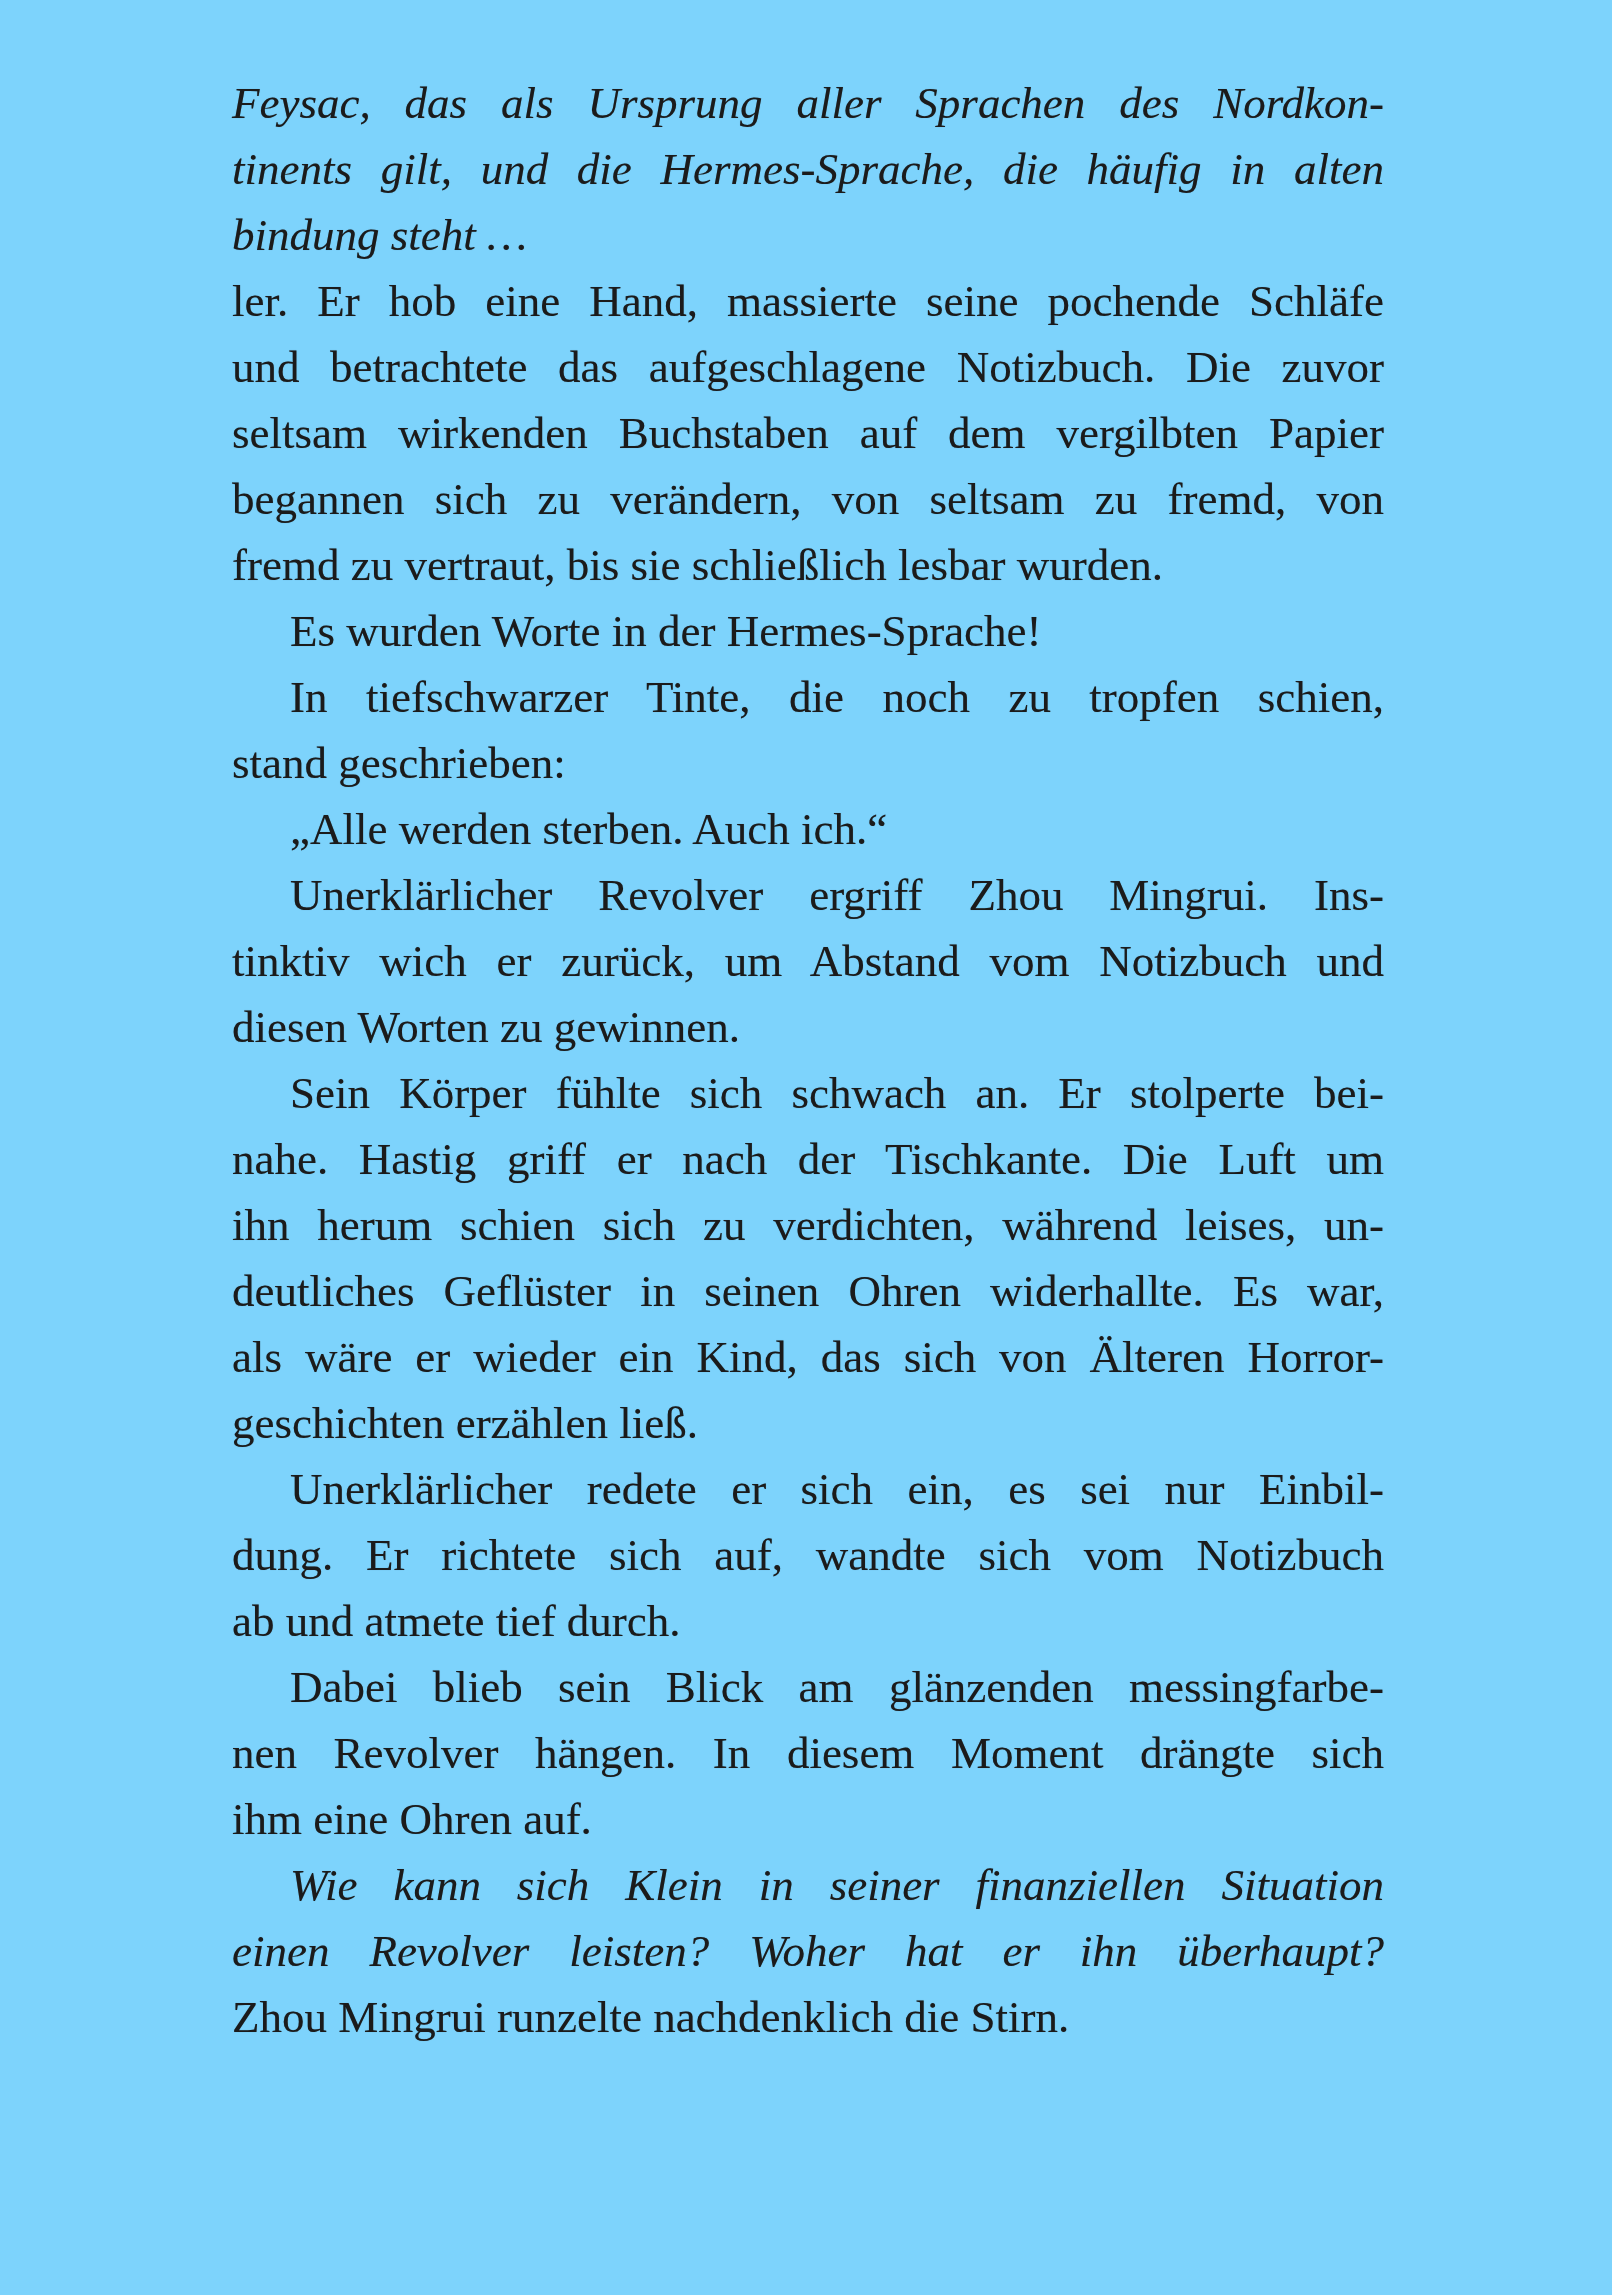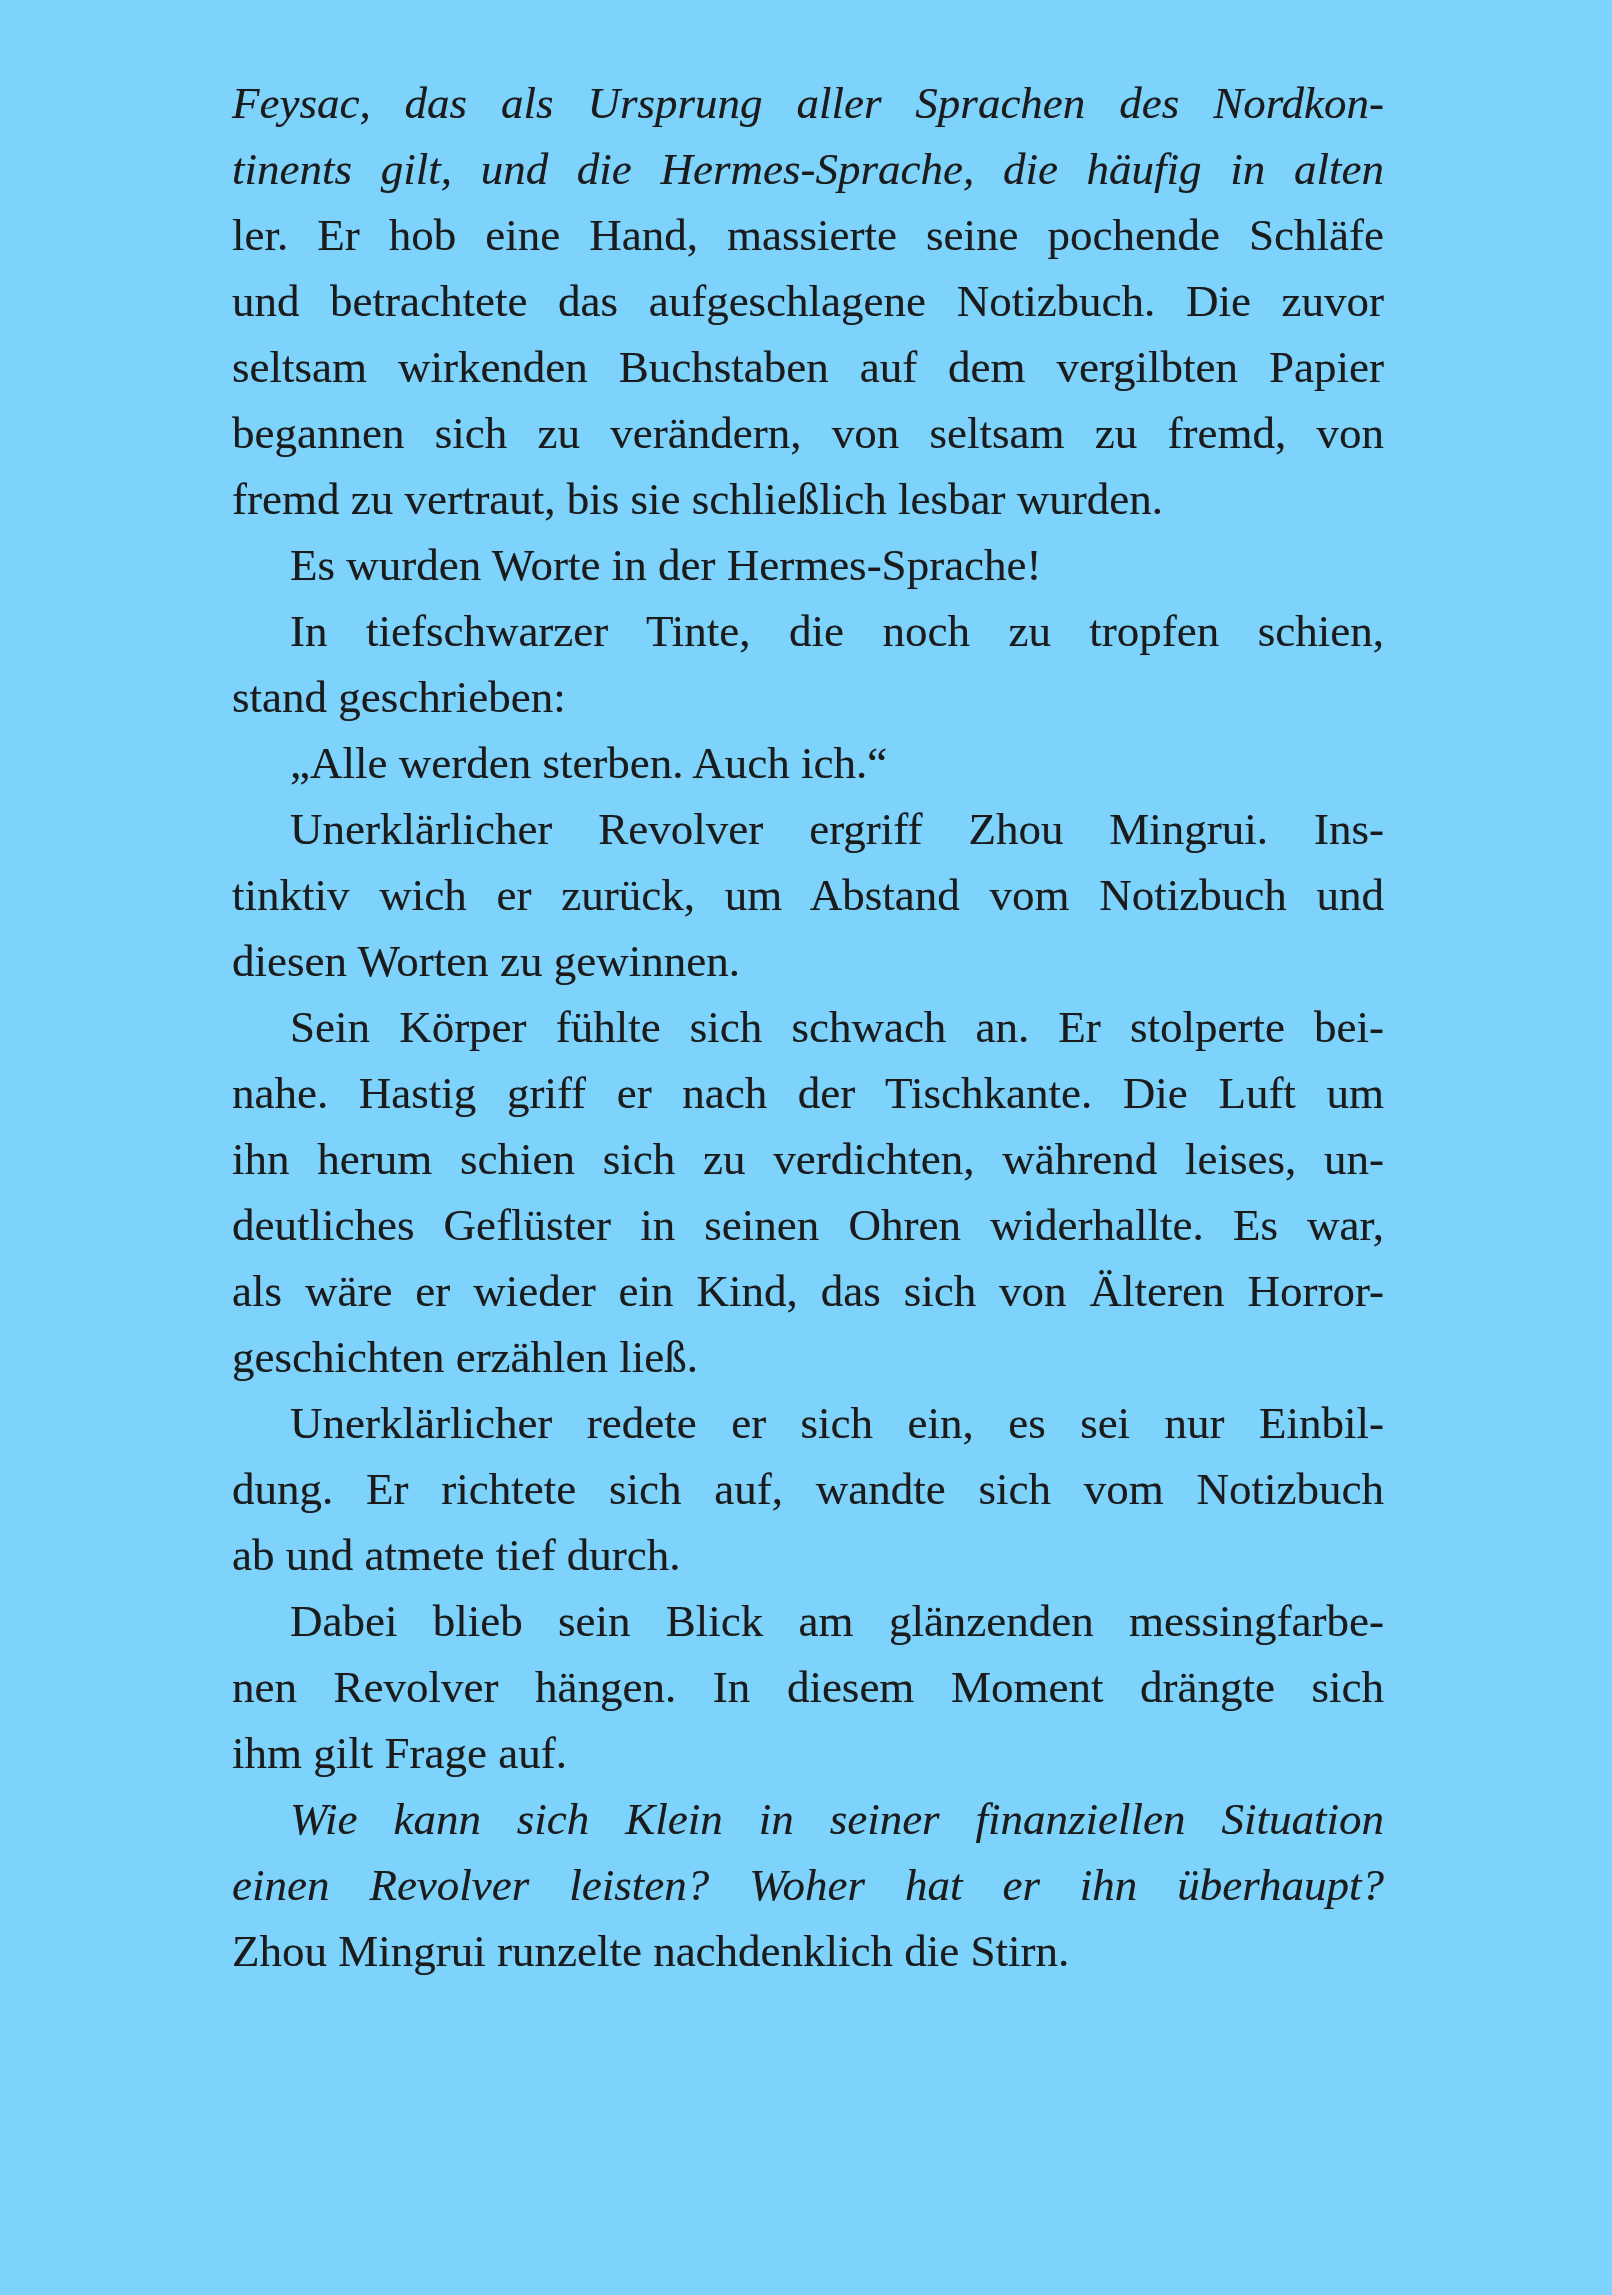--- a/index.html
+++ b/index.html
@@ -44,20 +44,21 @@
   .it { font-style: italic; }
   .rm { font-style: normal; }
 </style>
 </head>
 <body>
 
 <div class="page">
   <div class="text-block">
       <div class="line just"><span class="it">Feysac, das als Ursprung aller Sprachen des Nordkon-</span></div>
       <div class="line just"><span class="it">tinents gilt, und die Hermes-Sprache, die häufig in alten</span></div>
+      <div class="line"><span class="it">bindung steht …</span></div>
       <div class="line just"><span class="rm">ler. Er hob eine Hand, massierte seine pochende Schläfe</span></div>
       <div class="line just"><span class="rm">und betrachtete das aufgeschlagene Notizbuch. Die zuvor</span></div>
       <div class="line just"><span class="rm">seltsam wirkenden Buchstaben auf dem vergilbten Papier</span></div>
       <div class="line just"><span class="rm">begannen sich zu verändern, von seltsam zu fremd, von</span></div>
       <div class="line"><span class="rm">fremd zu vertraut, bis sie schließlich lesbar wurden.</span></div>
       <div class="line ind"><span class="rm">Es wurden Worte in der Hermes-Sprache!</span></div>
       <div class="line just ind"><span class="rm">In tiefschwarzer Tinte, die noch zu tropfen schien,</span></div>
       <div class="line"><span class="rm">stand geschrieben:</span></div>
       <div class="line ind"><span class="rm">„Alle werden sterben. Auch ich.“</span></div>
       <div class="line just ind"><span class="rm">Unerklärlicher Revolver ergriff Zhou Mingrui. Ins-</span></div>
@@ -67,19 +68,19 @@
       <div class="line just"><span class="rm">nahe. Hastig griff er nach der Tischkante. Die Luft um</span></div>
       <div class="line just"><span class="rm">ihn herum schien sich zu verdichten, während leises, un-</span></div>
       <div class="line just"><span class="rm">deutliches Geflüster in seinen Ohren widerhallte. Es war,</span></div>
       <div class="line just"><span class="rm">als wäre er wieder ein Kind, das sich von Älteren Horror-</span></div>
       <div class="line"><span class="rm">geschichten erzählen ließ.</span></div>
       <div class="line just ind"><span class="rm">Unerklärlicher redete er sich ein, es sei nur Einbil-</span></div>
       <div class="line just"><span class="rm">dung. Er richtete sich auf, wandte sich vom Notizbuch</span></div>
       <div class="line"><span class="rm">ab und atmete tief durch.</span></div>
       <div class="line just ind"><span class="rm">Dabei blieb sein Blick am glänzenden messingfarbe-</span></div>
       <div class="line just"><span class="rm">nen Revolver hängen. In diesem Moment drängte sich</span></div>
-      <div class="line"><span class="rm">ihm gilt Frage auf.</span></div>
+      <div class="line"><span class="rm">ihm eine Ohren auf.</span></div>
       <div class="line just ind"><span class="it">Wie kann sich Klein in seiner finanziellen Situation</span></div>
       <div class="line just"><span class="it">einen Revolver leisten? Woher hat er ihn überhaupt?</span></div>
       <div class="line"><span class="rm">Zhou Mingrui runzelte nachdenklich die Stirn.</span></div>
     </div>
 </div>
 
 
 </body></html>

